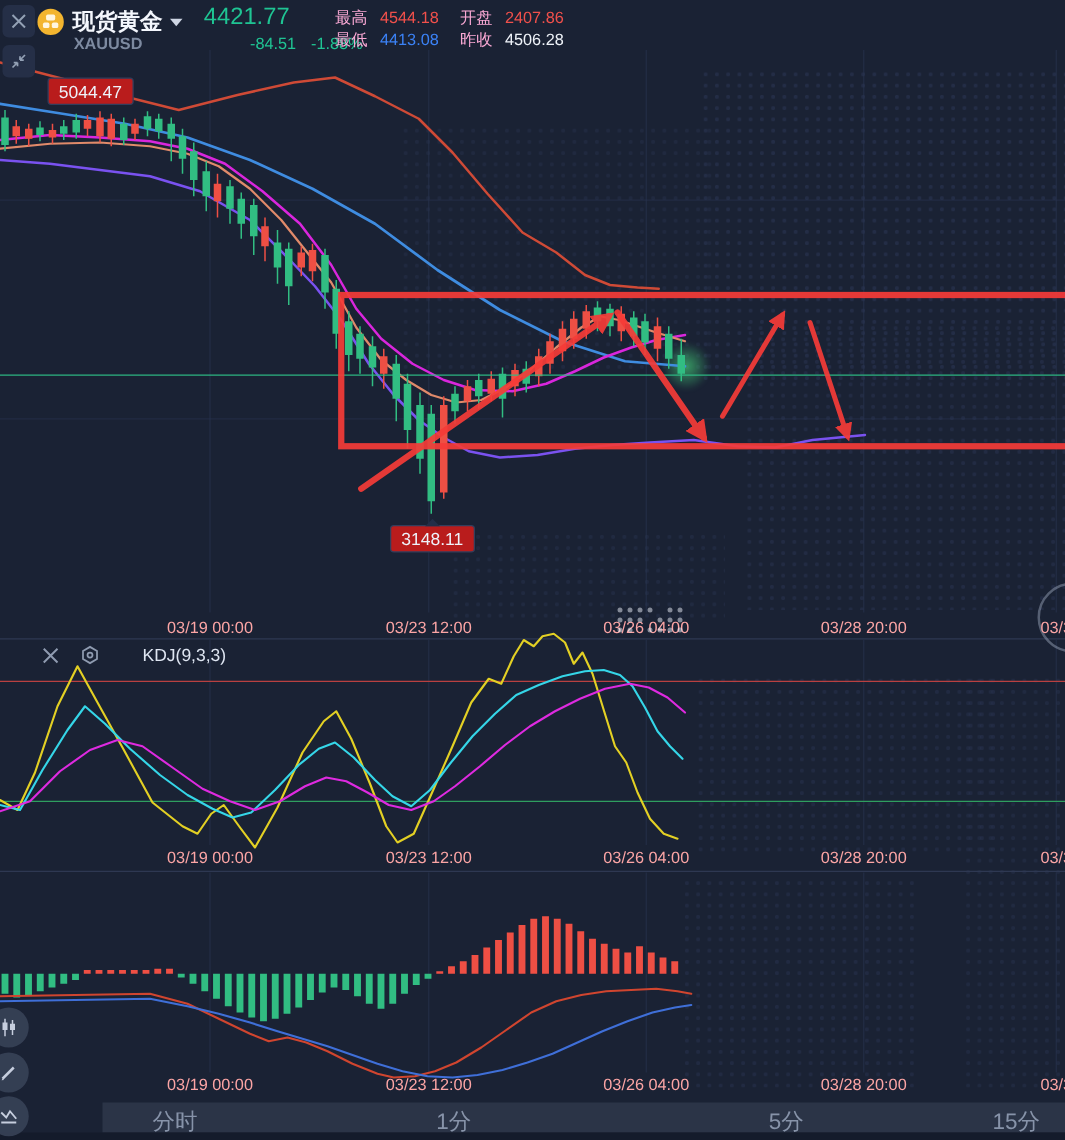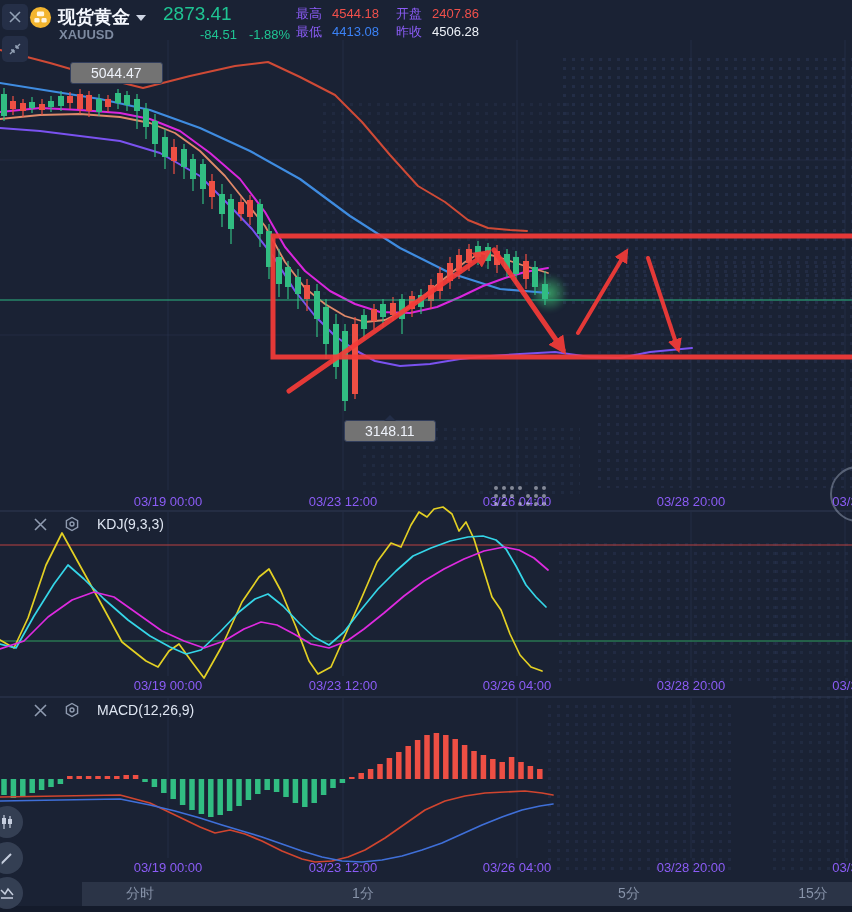--- a/index.html
+++ b/index.html
@@ -17,36 +17,36 @@
   #coin{position:absolute;left:29px;top:6px;width:23px;height:23px;z-index:6;}
   #symbol-name{position:absolute;left:58px;top:5px;font-size:18px;font-weight:bold;color:#f4f7fd;z-index:6;}
   #symbol-caret{position:absolute;left:136px;top:15px;width:0;height:0;border-left:5px solid transparent;
       border-right:5px solid transparent;border-top:6px solid #cfd6e4;z-index:6;}
   #symbol-code{position:absolute;left:59px;top:27px;font-size:13px;color:#7d8aa0;z-index:6;font-weight:bold;}
   #last-price{position:absolute;left:163px;top:3px;font-size:19px;color:#1fc493;z-index:6;}
   #chg-row{position:absolute;left:163px;top:27px;font-size:13px;color:#1fc493;z-index:6;margin-left:37px;}
   #chg-row span{margin-right:12px;}
   #stats{position:absolute;left:268px;top:5px;z-index:6;font-size:13px;line-height:18px;}
   .stat{position:absolute;white-space:nowrap;}
-  .stat .lb{color:#8b5cf6;margin-right:10px;margin-left:28px;}
-  
-  .callout{position:absolute;background:#737373;border:1px solid #323e5c;border-radius:3px;
-           color:#eef2fa;font-size:14px;padding:2px 20px;z-index:5;margin-left:32px;}
+  .stat .lb{color:#f9a8d4;margin-right:10px;}
+  
+  .callout{position:absolute;background:#b91c1c;border:1px solid #323e5c;border-radius:3px;
+           color:#eef2fa;font-size:14px;padding:2px 8px;z-index:5;}
   #callout-low:before{content:"";position:absolute;left:50%;top:-6px;margin-left:-6px;width:0;height:0;
       border-left:6px solid transparent;border-right:6px solid transparent;border-bottom:6px solid #232e48;}
   
   .phead{position:absolute;z-index:6;display:flex;align-items:center;gap:12px;}
   .picon{width:20px;height:20px;display:flex;align-items:center;justify-content:center;}
-  .ptitle{font-size:14px;color:#dfe6f2;margin-left:3px;}
-  
-  .axis-label{position:absolute;transform:translateX(-50%);font-size:13px;color:#8b5cf6;
+  .ptitle{font-size:14px;color:#dfe6f2;margin-left:20px;}
+  
+  .axis-label{position:absolute;transform:translateX(-50%);font-size:13px;color:#fca5a5;
               white-space:nowrap;z-index:4;}
   
   #tf-bar{position:absolute;left:82px;top:882px;width:770px;height:24px;background:#2b3447;z-index:6;}
-  .tf{position:absolute;top:3px;transform:translateX(-50%);font-size:14px;color:#8793a9;}
+  .tf{position:absolute;top:3px;transform:translateX(-50%);font-size:18px;color:#8793a9;}
   #bottom-strip{position:absolute;left:0;top:906px;width:852px;height:6px;background:#141b2b;z-index:6;}
   
   .roundbtn{position:absolute;left:-9px;width:32px;height:32px;border-radius:50%;background:#3a4459d9;
             display:flex;align-items:center;justify-content:center;z-index:7;}
   
   #glow{position:absolute;left:531px;top:272px;width:36px;height:42px;z-index:1;
         background:radial-gradient(circle,rgba(80,255,140,.55),rgba(80,255,140,0) 70%);filter:blur(2px);}
   #wm-circle{position:absolute;left:830px;top:466px;width:56px;height:56px;border-radius:50%;
       border:2px solid rgba(200,212,235,.35);z-index:3;}
   .wm-dot{position:absolute;width:4px;height:4px;border-radius:50%;background:rgba(235,240,250,.5);z-index:4;}
@@ -306,21 +306,21 @@
   </div>
   <svg id="coin" viewBox="0 0 24 24">
     <circle cx="12" cy="12" r="11" fill="#f3b52f"></circle>
     <rect x="8.2" y="5.8" width="7.6" height="5" rx="1.4" fill="#fff6e0"></rect>
     <rect x="5.6" y="12.6" width="5.4" height="4.6" rx="1.4" fill="#fff6e0"></rect>
     <rect x="13" y="12.6" width="5.4" height="4.6" rx="1.4" fill="#fff6e0"></rect>
   </svg>
   <div id="symbol-name">现货黄金</div>
   <div id="symbol-caret"></div>
   <div id="symbol-code">XAUUSD</div>
-  <div id="last-price">2873.41</div>
+  <div id="last-price">4421.77</div>
   <div id="chg-row">
     <span>-84.51</span><span>-1.88%</span>
   </div>
   <div id="stats">
       <div class="stat" style="left: 0px; top: 0px;"><span class="lb">最高</span><span style="color: rgb(240, 80, 75);">4544.18</span></div>
       <div class="stat" style="left: 100px; top: 0px;"><span class="lb">开盘</span><span style="color: rgb(240, 80, 75);">2407.86</span></div>
       <div class="stat" style="left: 0px; top: 18px;"><span class="lb">最低</span><span style="color: #3b82f6;">4413.08</span></div>
       <div class="stat" style="left: 100px; top: 18px;"><span class="lb">昨收</span><span style="color: rgb(238, 242, 248);">4506.28</span></div>
     </div>
 
@@ -335,34 +335,20 @@
     </div>
     <div class="picon">
       <svg width="16" height="16" viewBox="0 0 16 16">
         <path d="M8 1.5 L13.6 4.75 L13.6 11.25 L8 14.5 L2.4 11.25 L2.4 4.75 Z" fill="none" stroke="#8f9bb0" stroke-width="1.4"></path>
         <circle cx="8" cy="8" r="2" fill="none" stroke="#8f9bb0" stroke-width="1.4"></circle>
       </svg>
     </div>
     <div class="ptitle">KDJ(9,3,3)</div>
   </div>
 
-  <div class="phead" style="left:30px;top:700px;">
-    <div class="picon">
-      <svg width="13" height="13">
-          <path d="M1 1 L12 12 M12 1 L1 12" stroke="#8f9bb0" stroke-width="1.6"></path>
-        </svg>
-    </div>
-    <div class="picon">
-      <svg width="16" height="16" viewBox="0 0 16 16">
-        <path d="M8 1.5 L13.6 4.75 L13.6 11.25 L8 14.5 L2.4 11.25 L2.4 4.75 Z" fill="none" stroke="#8f9bb0" stroke-width="1.4"></path>
-        <circle cx="8" cy="8" r="2" fill="none" stroke="#8f9bb0" stroke-width="1.4"></circle>
-      </svg>
-    </div>
-    <div class="ptitle">MACD(12,26,9)</div>
-  </div>
 
   <div class="roundbtn" style="top:806px;">
     <svg width="16" height="16" viewBox="0 0 16 16">
       <path d="M5 1 V15 M11 2 V14" stroke="#c6cede" stroke-width="1.2"></path>
       <rect x="3" y="4" width="4" height="6" fill="#c6cede"></rect>
       <rect x="9" y="5" width="4" height="5" fill="#c6cede"></rect>
     </svg>
   </div>
   <div class="roundbtn" style="top:842px;">
     <svg width="16" height="16" viewBox="0 0 16 16">

